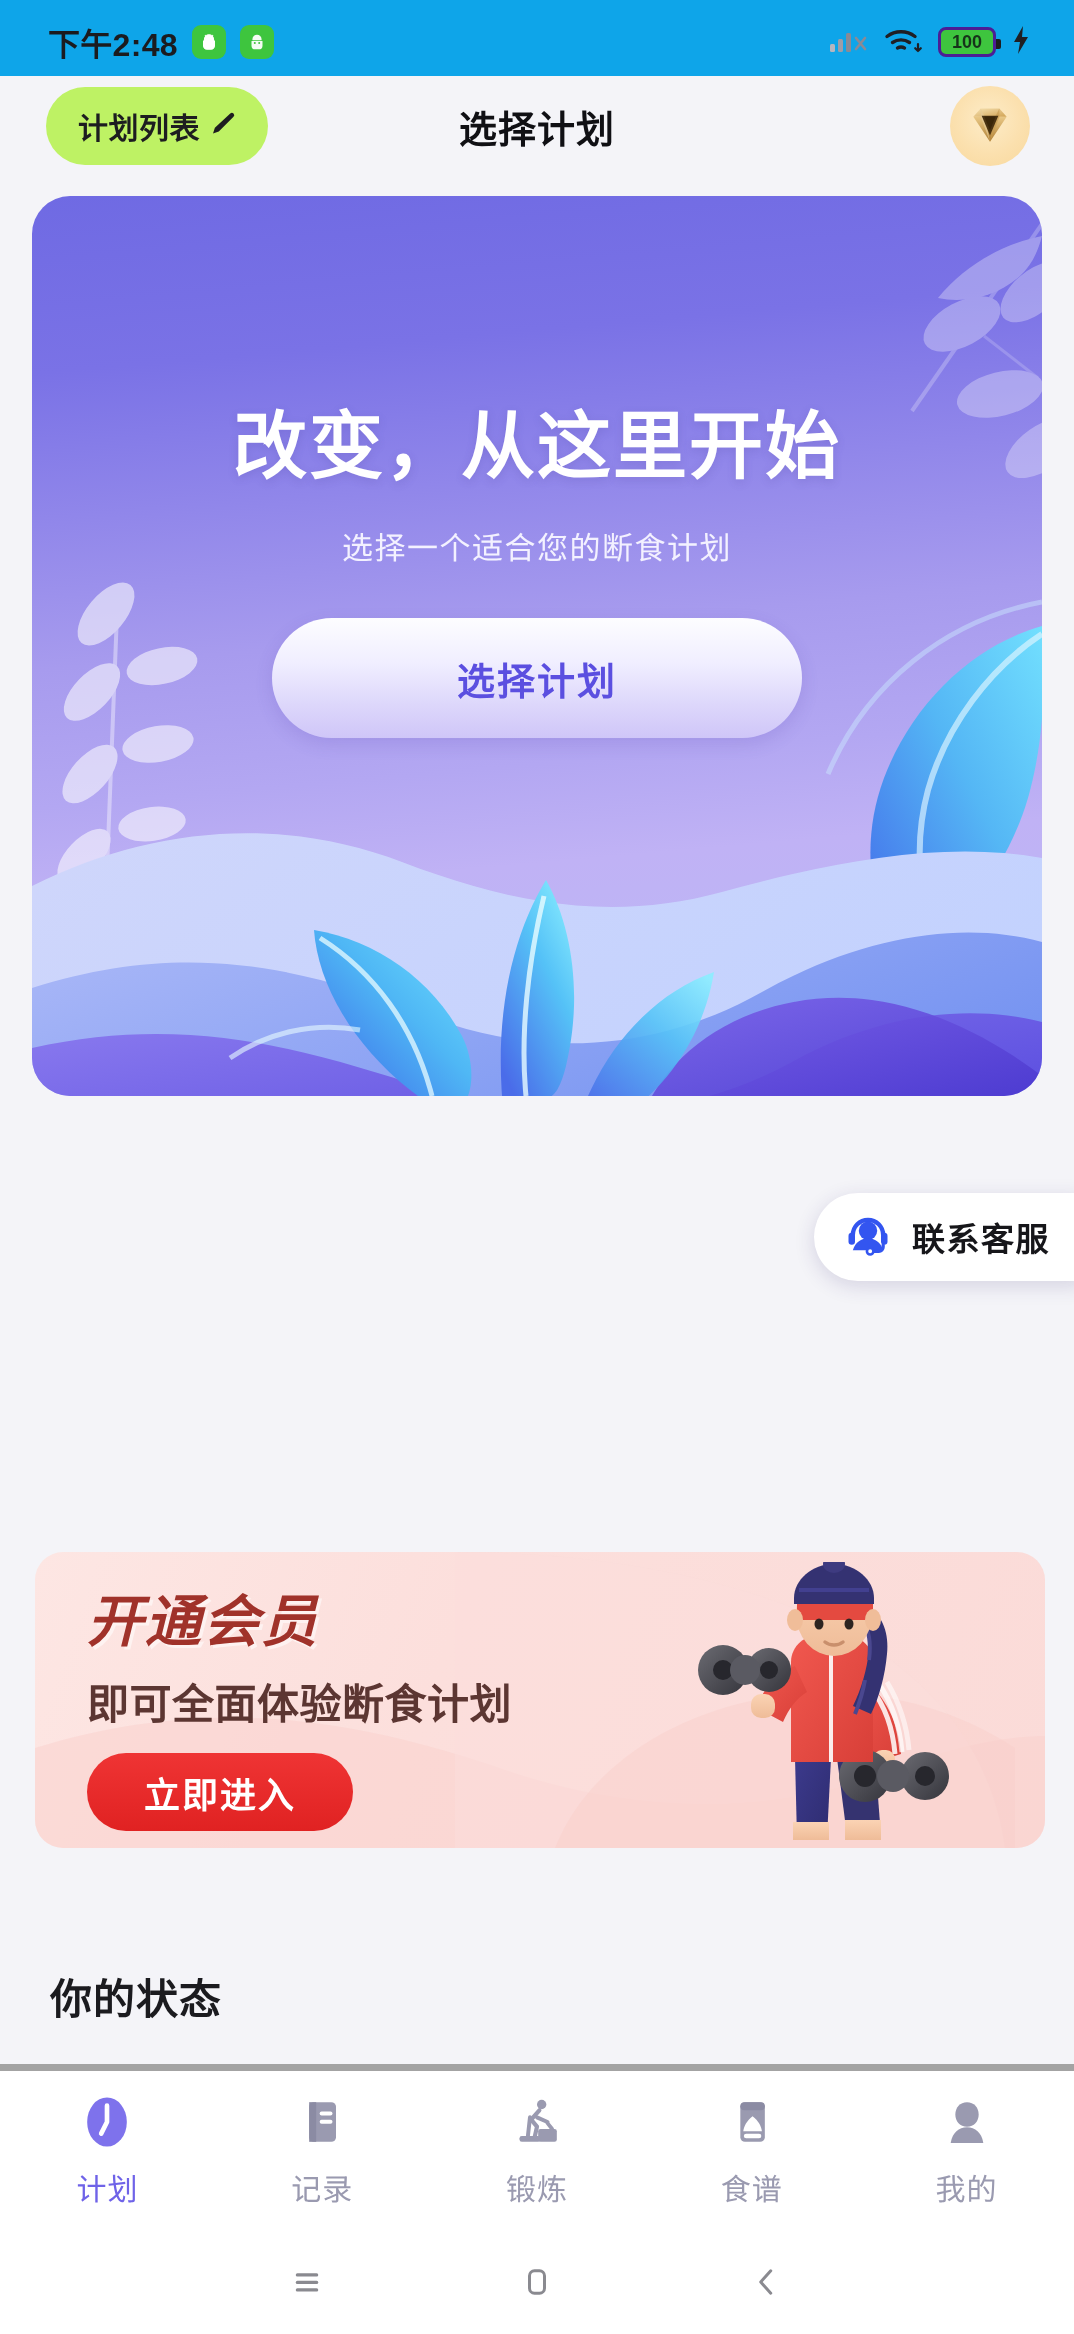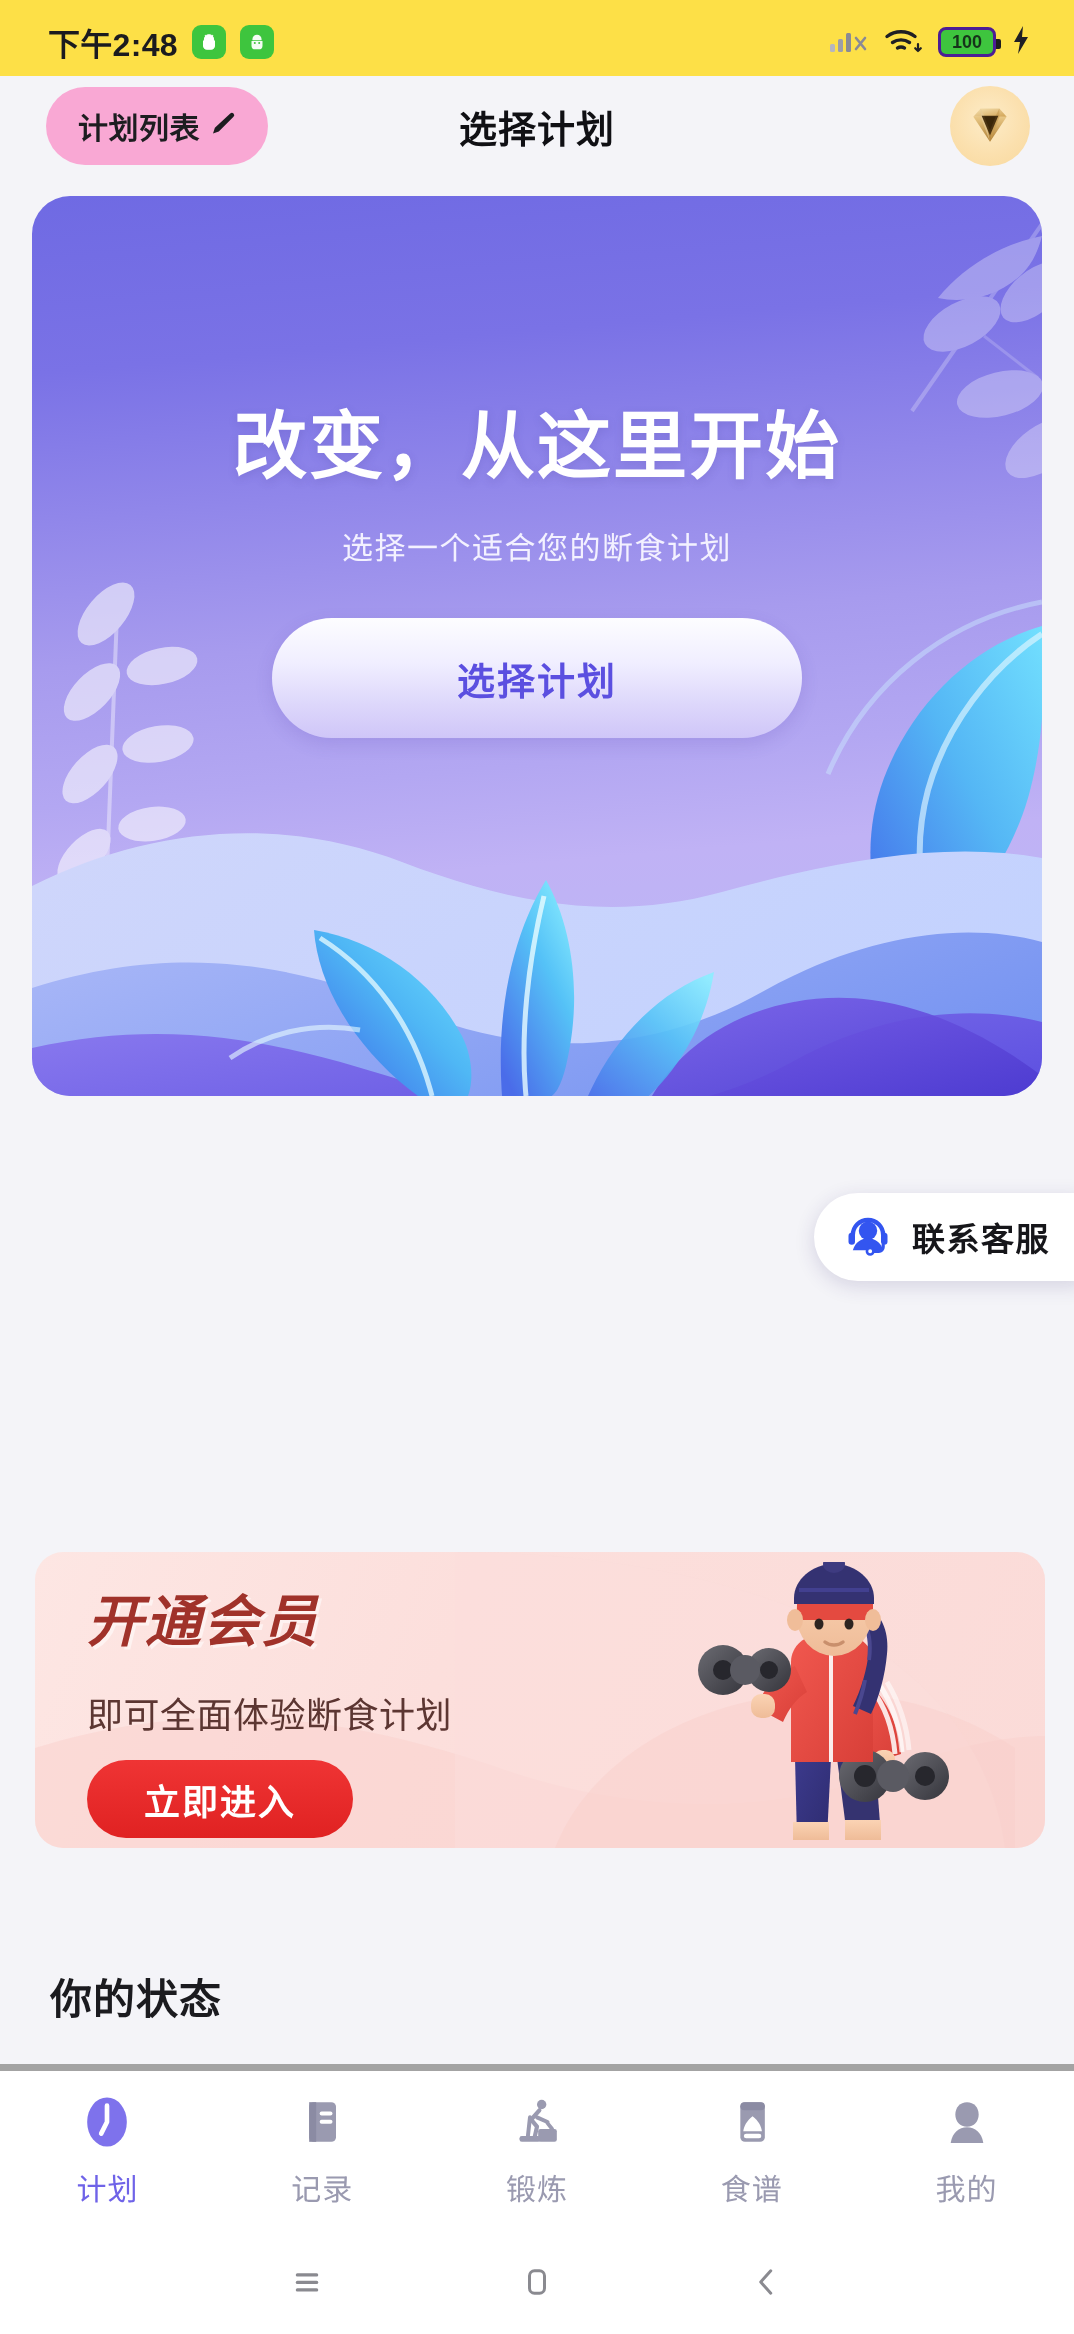--- a/index.html
+++ b/index.html
@@ -22,21 +22,21 @@
 
   
   .status-bar {
     position: absolute;
     top: 0; left: 0;
     width: 1074px;
     height: 76px;
     display: flex;
     justify-content: space-between;
     padding: 8px 42px 0 48px;
-    background: #fde047;
+    background: #0ea5e9;
     z-index: 20;
   }
   .status-left {
     display: flex;
     align-items: center;
     gap: 14px;
   }
   .status-time {
     font-size: 32px;
     font-weight: 700;
@@ -93,21 +93,21 @@
     align-items: center;
     z-index: 19;
     background: #f4f4f8;
   }
   .plan-list-pill {
     position: absolute;
     left: 46px;
     display: flex;
     align-items: center;
     gap: 8px;
-    background: #f9a8d4;
+    background: #bef264;
     border-radius: 42px;
     padding: 17px 30px 17px 32px;
     justify-content: space-between;
   }
   .plan-list-label {
     font-size: 30px;
     font-weight: 700;
     color: #1d1d20;
     letter-spacing: 0.5px;
   }
@@ -240,23 +240,23 @@
   .member-title {
     font-size: 56px;
     font-weight: 800;
     font-style: italic;
     color: #a0322a;
     letter-spacing: 2px;
     text-shadow: 3px 3px 0 rgba(255,255,255,.55);
     line-height: 1;
   }
   .member-sub {
-    margin-top: 36px;
-    font-size: 36px;
-    font-weight: 400;
+    margin-top: 20px;
+    font-size: 42px;
+    font-weight: 700;
     color: #5c3632;
     letter-spacing: 0.5px;
   }
   .member-cta {
     margin-top: 22px;
     width: 266px; height: 78px;
     border: none;
     border-radius: 40px;
     background: linear-gradient(180deg, #ef3434 0%, #e02222 100%);
     font-family: Liberation Serif, serif;

